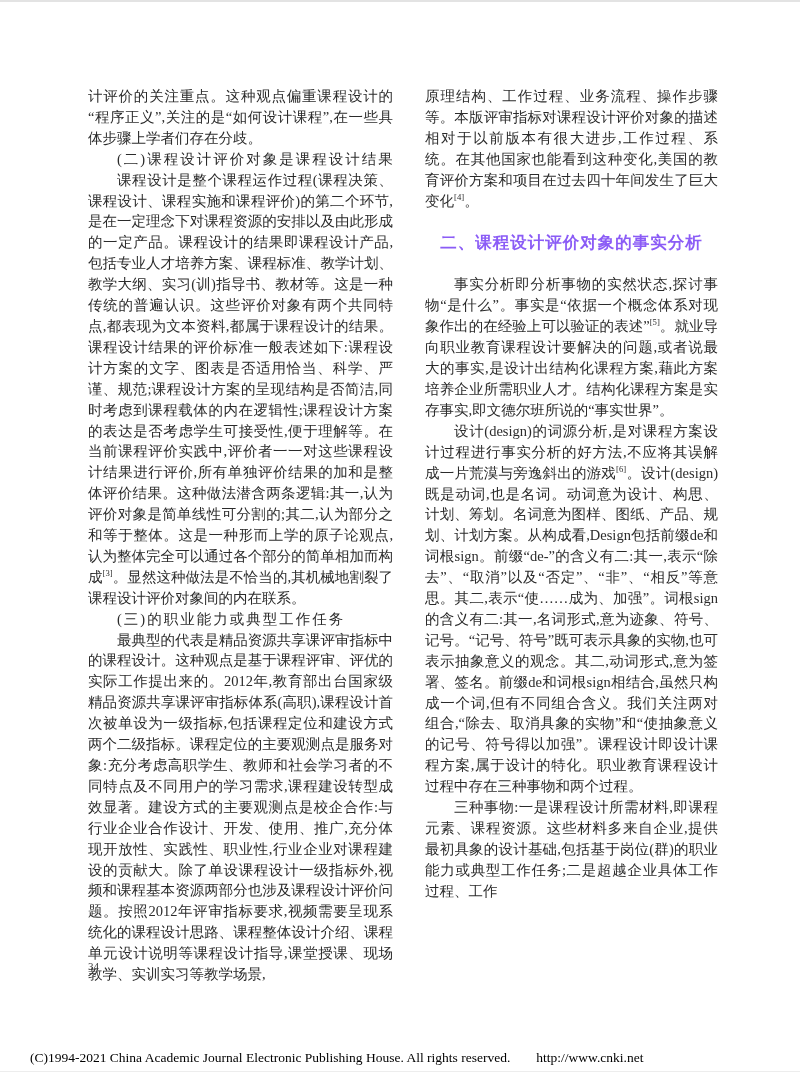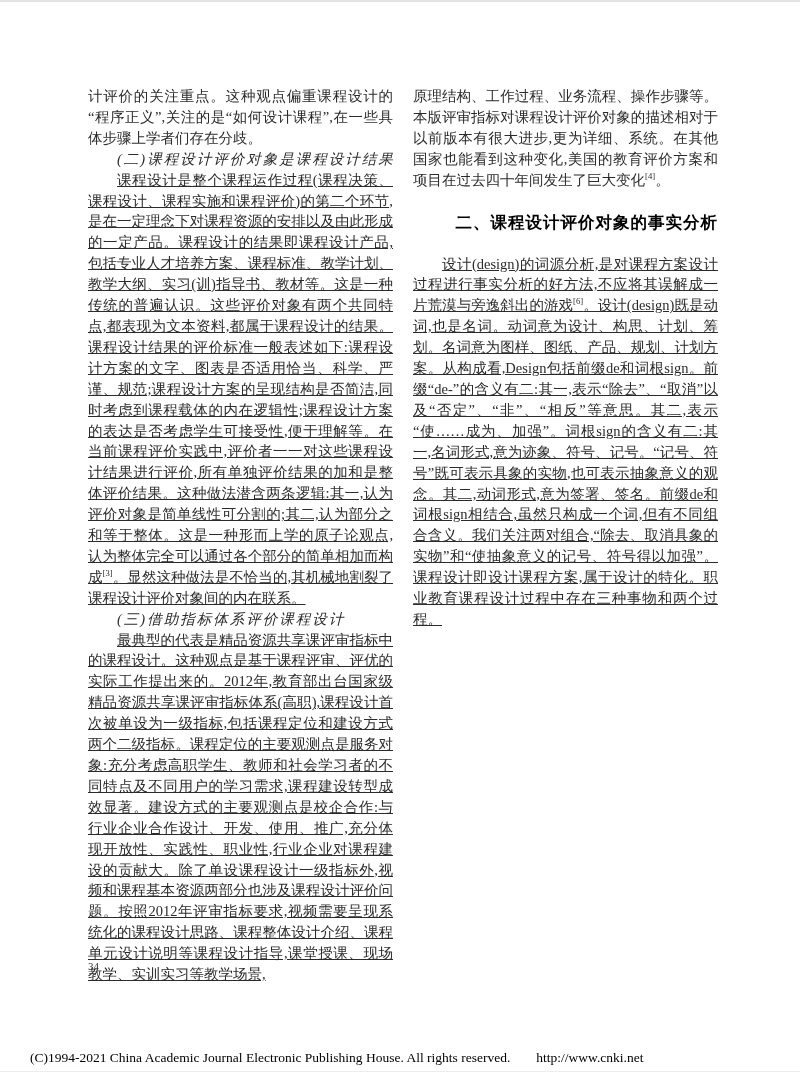--- a/index.html
+++ b/index.html
@@ -9,47 +9,46 @@
     position:relative;
     overflow:hidden;
     font-family:"Liberation Serif","DejaVu Serif",serif;
     color:#2b2b2b;
   }
   .scan-edge-top{position:absolute;top:0;left:0;width:800px;height:2px;background:#e3e3e3;}
   .scan-edge-bottom{position:absolute;top:1071px;left:0;width:800px;height:1px;background:#ededed;}
 
   .content{
     position:absolute;left:88px;top:86px;width:630px;
-    display:flex;gap:20px;
+    display:flex;gap:32px;
   }
   .col{width:305px;}
 
   .para{
     font-size:14.5px;line-height:20.9px;
     text-align:justify;text-justify:inter-ideograph;
     margin:0;
   }
-  .para.indent{text-indent:2em;text-decoration:underline;}
+  .para.indent{text-indent:2em;}
   sup{font-size:0.60em;line-height:0;}
 
   .kai-heading{
     font-size:14.5px;line-height:20.9px;
-    font-style:italic;
     letter-spacing:2px;
     text-indent:2em;
     margin:0;
     white-space:nowrap;
   }
   .section-heading{
     font-family:"Liberation Sans","DejaVu Sans",sans-serif;
     font-weight:bold;
     font-size:16.5px;line-height:22px;
     letter-spacing:1px;
-    text-align:right;
-    color:#000000;
+    text-align:center;
+    color:#8b5cf6;
     margin:20px 0 21px 0;
   }
 
   .page-number{
     position:absolute;left:88px;top:960px;
     font-size:11px;color:#333;
     font-family:"Liberation Serif","DejaVu Serif",serif;
   }
 
   .footer{
@@ -65,28 +64,30 @@
 
 <div class="scan-edge-top"></div>
 <div class="scan-edge-bottom"></div>
 
 <div class="content">
 
   <div class="col">
     <p class="para"><span>计评价的关注重点。这种观点偏重课程设计的“程序正义”,关注的是“如何设计课程”,在一些具体步骤上学者们存在分歧。</span></p>
     <p class="kai-heading">(二)课程设计评价对象是课程设计结果</p>
     <p class="para indent"><span>课程设计是整个课程运作过程(课程决策、课程设计、课程实施和课程评价)的第二个环节,是在一定理念下对课程资源的安排以及由此形成的一定产品。课程设计的结果即课程设计产品,包括专业人才培养方案、课程标准、教学计划、教学大纲、实习(训)指导书、教材等。这是一种传统的普遍认识。这些评价对象有两个共同特点,都表现为文本资料,都属于课程设计的结果。课程设计结果的评价标准一般表述如下:课程设计方案的文字、图表是否适用恰当、科学、严谨、规范;课程设计方案的呈现结构是否简洁,同时考虑到课程载体的内在逻辑性;课程设计方案的表达是否考虑学生可接受性,便于理解等。在当前课程评价实践中,评价者一一对这些课程设计结果进行评价,所有单独评价结果的加和是整体评价结果。这种做法潜含两条逻辑:其一,认为评价对象是简单线性可分割的;其二,认为部分之和等于整体。这是一种形而上学的原子论观点,认为整体完全可以通过各个部分的简单相加而构成</span><sup>[3]</sup><span>。显然这种做法是不恰当的,其机械地割裂了课程设计评价对象间的内在联系。</span></p>
-    <p class="kai-heading">(三)借助指标体系评价课程设计</p>
+    <p class="kai-heading">(三)的职业能力或典型工作任务</p>
     <p class="para indent"><span>最典型的代表是精品资源共享课评审指标中的课程设计。这种观点是基于课程评审、评优的实际工作提出来的。2012年,教育部出台国家级精品资源共享课评审指标体系(高职),课程设计首次被单设为一级指标,包括课程定位和建设方式两个二级指标。课程定位的主要观测点是服务对象:充分考虑高职学生、教师和社会学习者的不同特点及不同用户的学习需求,课程建设转型成效显著。建设方式的主要观测点是校企合作:与行业企业合作设计、开发、使用、推广,充分体现开放性、实践性、职业性,行业企业对课程建设的贡献大。除了单设课程设计一级指标外,视频和课程基本资源两部分也涉及课程设计评价问题。按照2012年评审指标要求,视频需要呈现系统化的课程设计思路、课程整体设计介绍、课程单元设计说明等课程设计指导,课堂授课、现场教学、实训实习等教学场景,</span></p>
   </div>
 
   <div class="col">
-    <p class="para"><span>原理结构、工作过程、业务流程、操作步骤等。本版评审指标对课程设计评价对象的描述相对于以前版本有很大进步,更为详细、系统。在其他国家也能看到这种变化,美国的教育评价方案和项目在过去四十年间发生了巨大变化</span><sup>[4]</sup><span>。</span></p>
+    <p class="para"><span>原理结构、工作过程、业务流程、操作步骤等。本版评审指标对课程设计评价对象的描述相对于以前版本有很大进步,工作过程、系统。在其他国家也能看到这种变化,美国的教育评价方案和项目在过去四十年间发生了巨大变化</span><sup>[4]</sup><span>。</span></p>
     <h2 class="section-heading">二、课程设计评价对象的事实分析</h2>
+    <p class="para indent"><span>事实分析即分析事物的实然状态,探讨事物“是什么”。事实是“依据一个概念体系对现象作出的在经验上可以验证的表述”</span><sup>[5]</sup><span>。就业导向职业教育课程设计要解决的问题,或者说最大的事实,是设计出结构化课程方案,藉此方案培养企业所需职业人才。结构化课程方案是实存事实,即文德尔班所说的“事实世界”。</span></p>
     <p class="para indent"><span>设计(design)的词源分析,是对课程方案设计过程进行事实分析的好方法,不应将其误解成一片荒漠与旁逸斜出的游戏</span><sup>[6]</sup><span>。设计(design)既是动词,也是名词。动词意为设计、构思、计划、筹划。名词意为图样、图纸、产品、规划、计划方案。从构成看,Design包括前缀de和词根sign。前缀“de-”的含义有二:其一,表示“除去”、“取消”以及“否定”、“非”、“相反”等意思。其二,表示“使……成为、加强”。词根sign的含义有二:其一,名词形式,意为迹象、符号、记号。“记号、符号”既可表示具象的实物,也可表示抽象意义的观念。其二,动词形式,意为签署、签名。前缀de和词根sign相结合,虽然只构成一个词,但有不同组合含义。我们关注两对组合,“除去、取消具象的实物”和“使抽象意义的记号、符号得以加强”。课程设计即设计课程方案,属于设计的特化。职业教育课程设计过程中存在三种事物和两个过程。</span></p>
+    <p class="para indent"><span>三种事物:一是课程设计所需材料,即课程元素、课程资源。这些材料多来自企业,提供最初具象的设计基础,包括基于岗位(群)的职业能力或典型工作任务;二是超越企业具体工作过程、工作</span></p>
   </div>
 
 </div>
 
 <div class="page-number">34</div>
 
 <div class="footer">
   <span>(C)1994-2021 China Academic Journal Electronic Publishing House. All rights reserved.</span><span class="gap"></span><span>http://www.cnki.net</span>
 </div>
 

